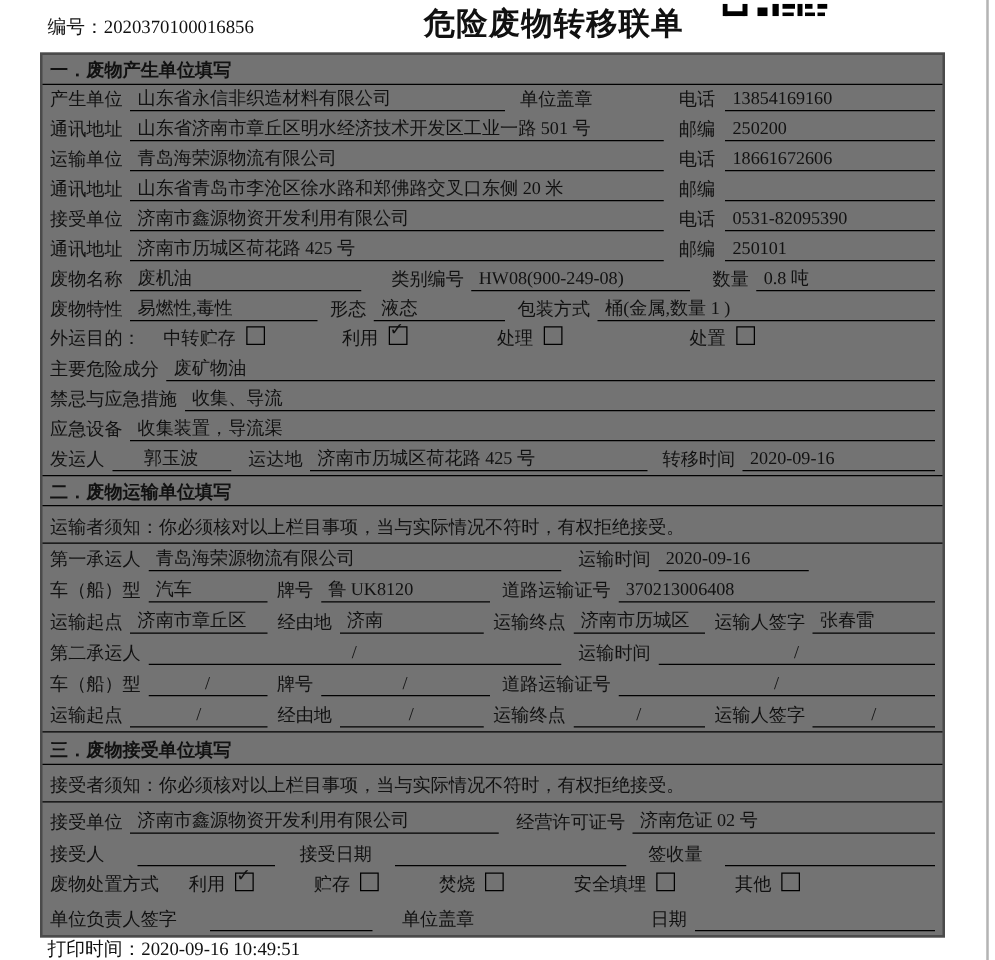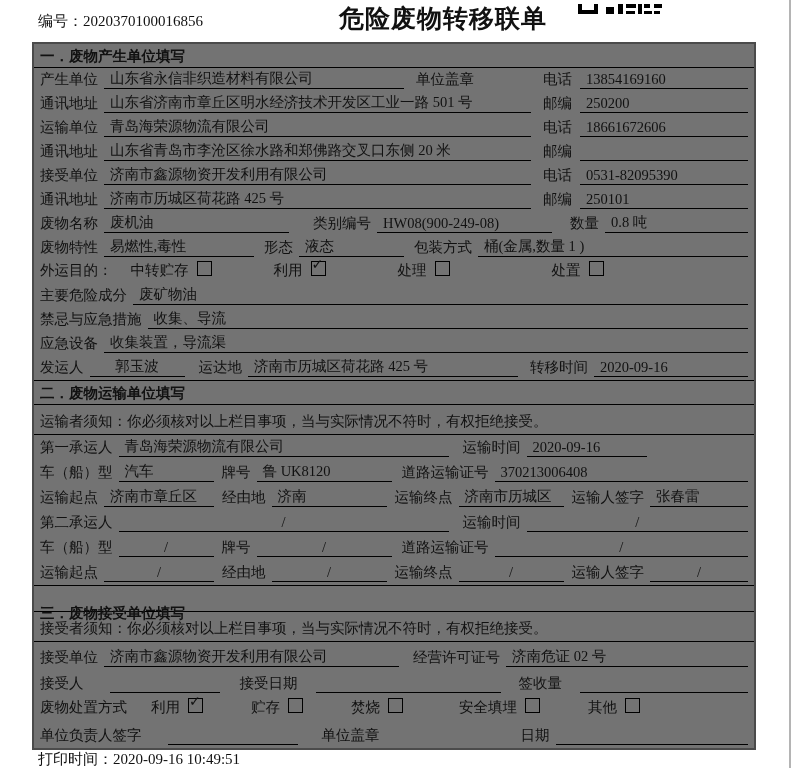--- a/index.html
+++ b/index.html
@@ -252,21 +252,21 @@
       <span class="lbl">运输起点</span>
       <span class="val w110 c">/</span>
       <span class="lbl ml8">经由地</span>
       <span class="val w115 c">/</span>
       <span class="lbl ml8">运输终点</span>
       <span class="val w105 c">/</span>
       <span class="lbl ml8">运输人签字</span>
       <span class="val grow c">/</span>
     </div>
 
-    <div class="sec-h bt" style="height:27px;padding-top:18px">三．废物接受单位填写</div>
+    <div class="sec-h bt" style="height:27px;padding-top:5px">三．废物接受单位填写</div>
     <div class="note">接受者须知：你必须核对以上栏目事项，当与实际情况不符时，有权拒绝接受。</div>
 
     <div class="row s3row1">
       <span class="lbl">接受单位</span>
       <span class="val w295">济南市鑫源物资开发利用有限公司</span>
       <span class="lbl ml14">经营许可证号</span>
       <span class="val grow">济南危证 02 号</span>
     </div>
 
     <div class="row s3row">

